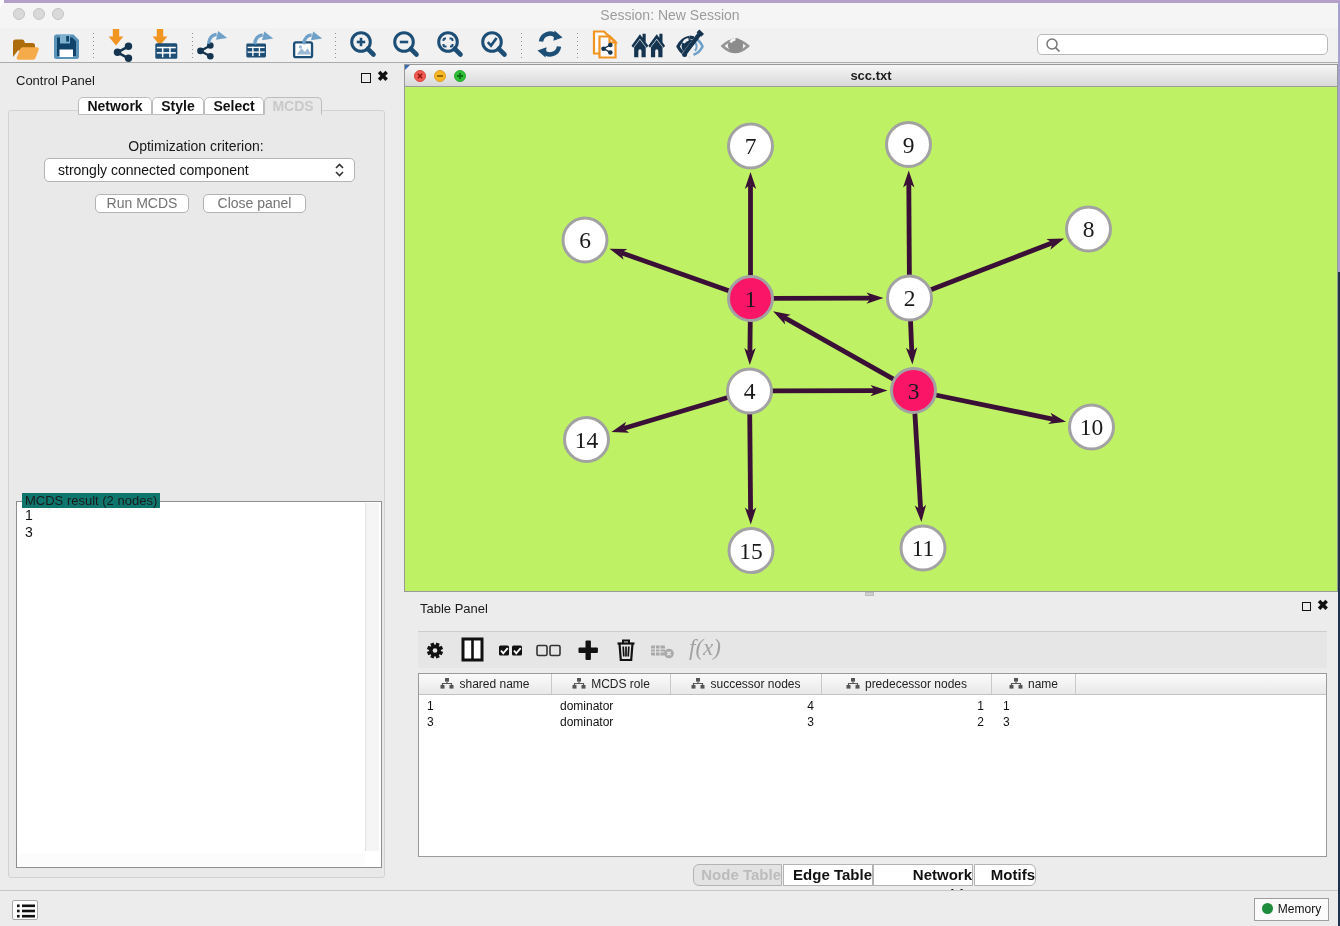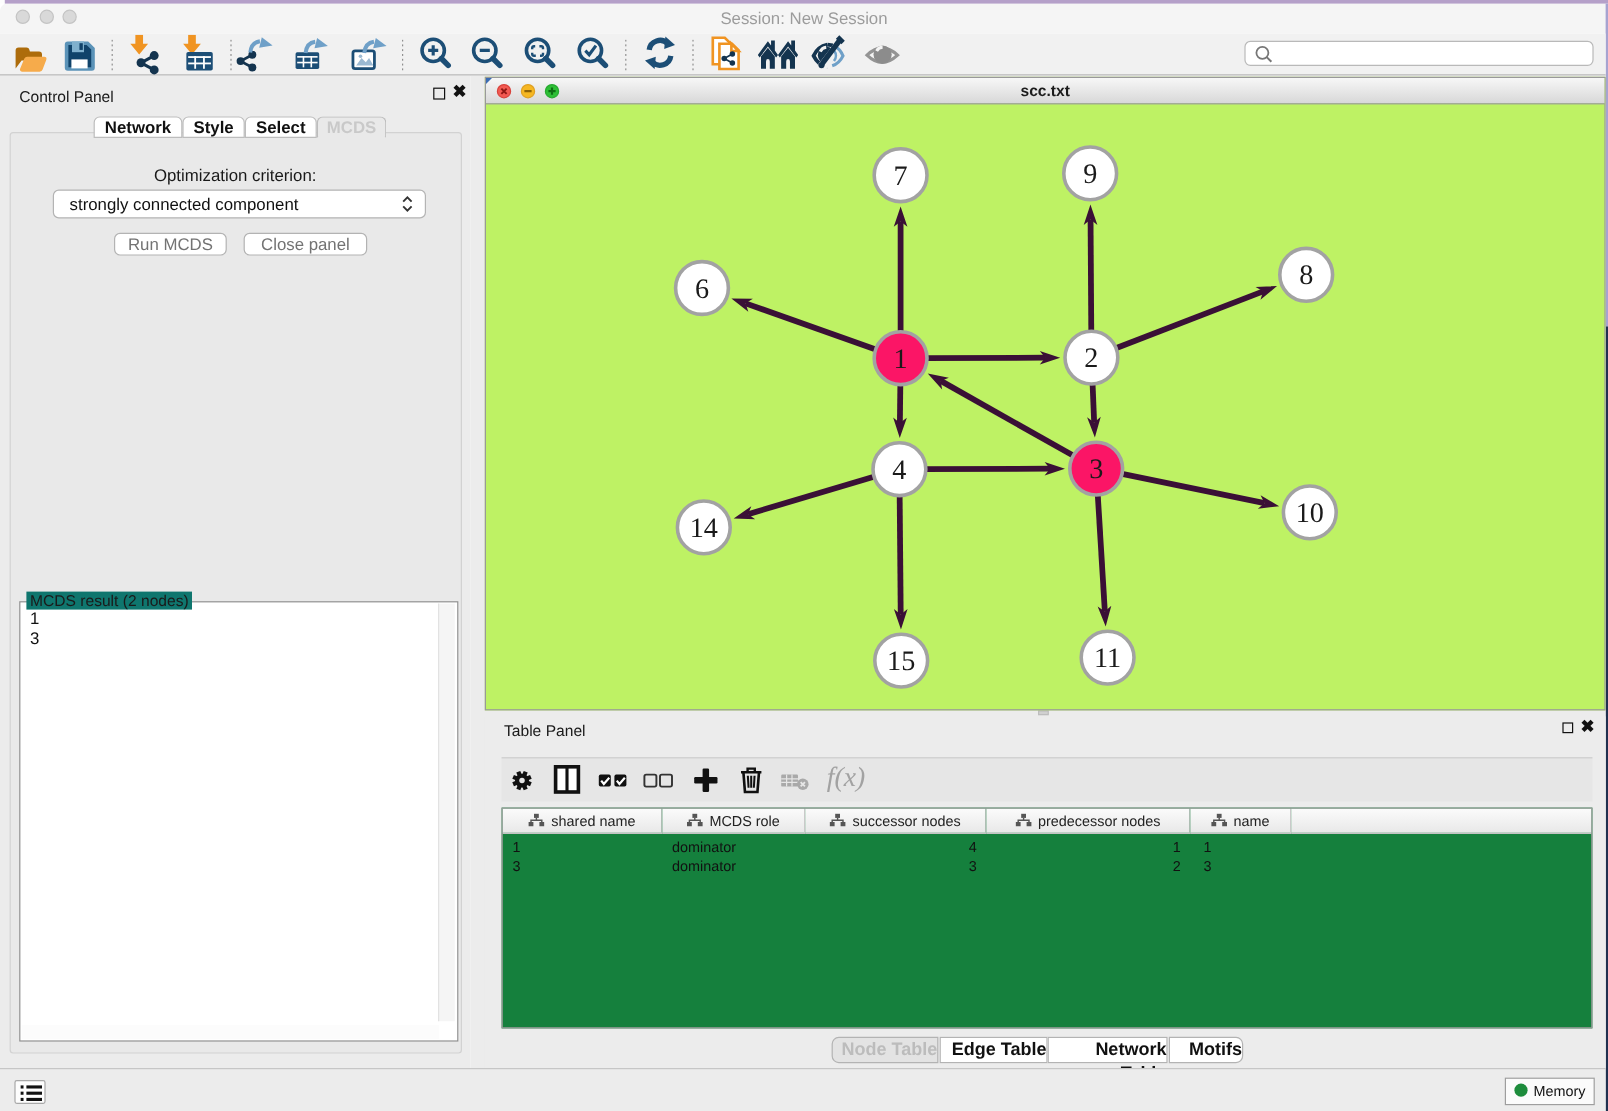--- a/index.html
+++ b/index.html
@@ -56,21 +56,21 @@
   .ntl { position:absolute; top:5px; width:12px; height:12px; border-radius:50%; }
   #corner-tri { position:absolute; left:0; top:0; width:0; height:0;
         border-top:5px solid #3a6cb3; border-right:5px solid transparent; }
   #graph { position:absolute; left:0; top:22px; width:931px; height:504px; }
 
   
   #tpanel { left:404px; top:597px; width:934px; height:293px; background:#ececec; }
   #tp-title { position:absolute; left:16px; top:4px; font-size:13px; color:#1a1a1a; }
   #tp-toolbar { position:absolute; left:14px; top:34px; width:909px; height:37px;
         background:#e6e6e6; border-top:1px solid #cdcdcd; }
-  #tbl { position:absolute; left:14px; top:76px; width:909px; height:184px; background:#15803d;
+  #tbl { position:absolute; left:14px; top:76px; width:909px; height:184px; background:#ffffff;
         border:1px solid #9a9a9a; font-size:12px; }
   .hcell { position:absolute; top:0; height:21px; background:linear-gradient(#fbfbfb,#e8e8e8);
         border-right:1px solid #c9c9c9; border-bottom:1px solid #c3c3c3;
         text-align:center; line-height:21px; color:#222; }
   .cell { position:absolute; height:16px; line-height:16px; color:#111; }
   .btab { position:absolute; top:267px; height:22px; background:#fff; border:1px solid #b3b3b3;
         font-size:15px; font-weight:700; color:#111; text-align:right; line-height:20px; }
 
   
   #statusbar { left:0; top:890px; width:1338px; height:36px; background:#ececec; border-top:1px solid #c6c6c6; }

